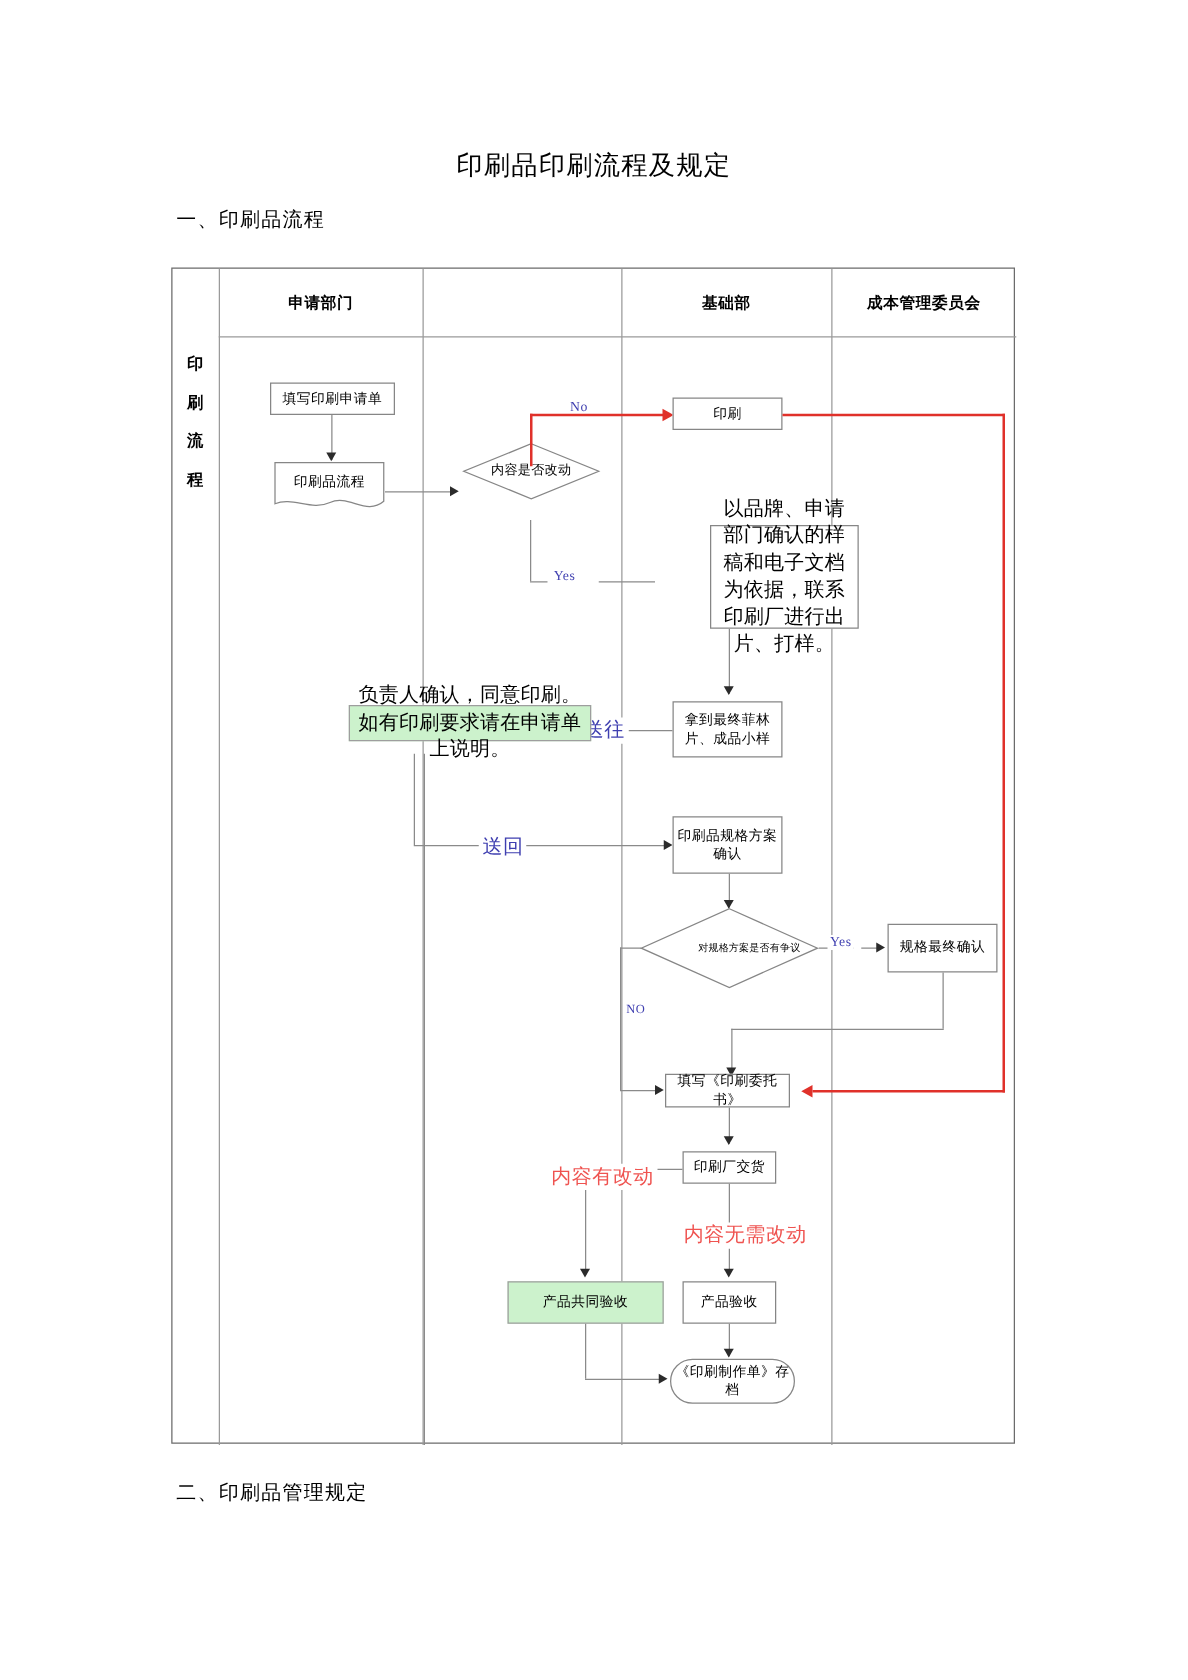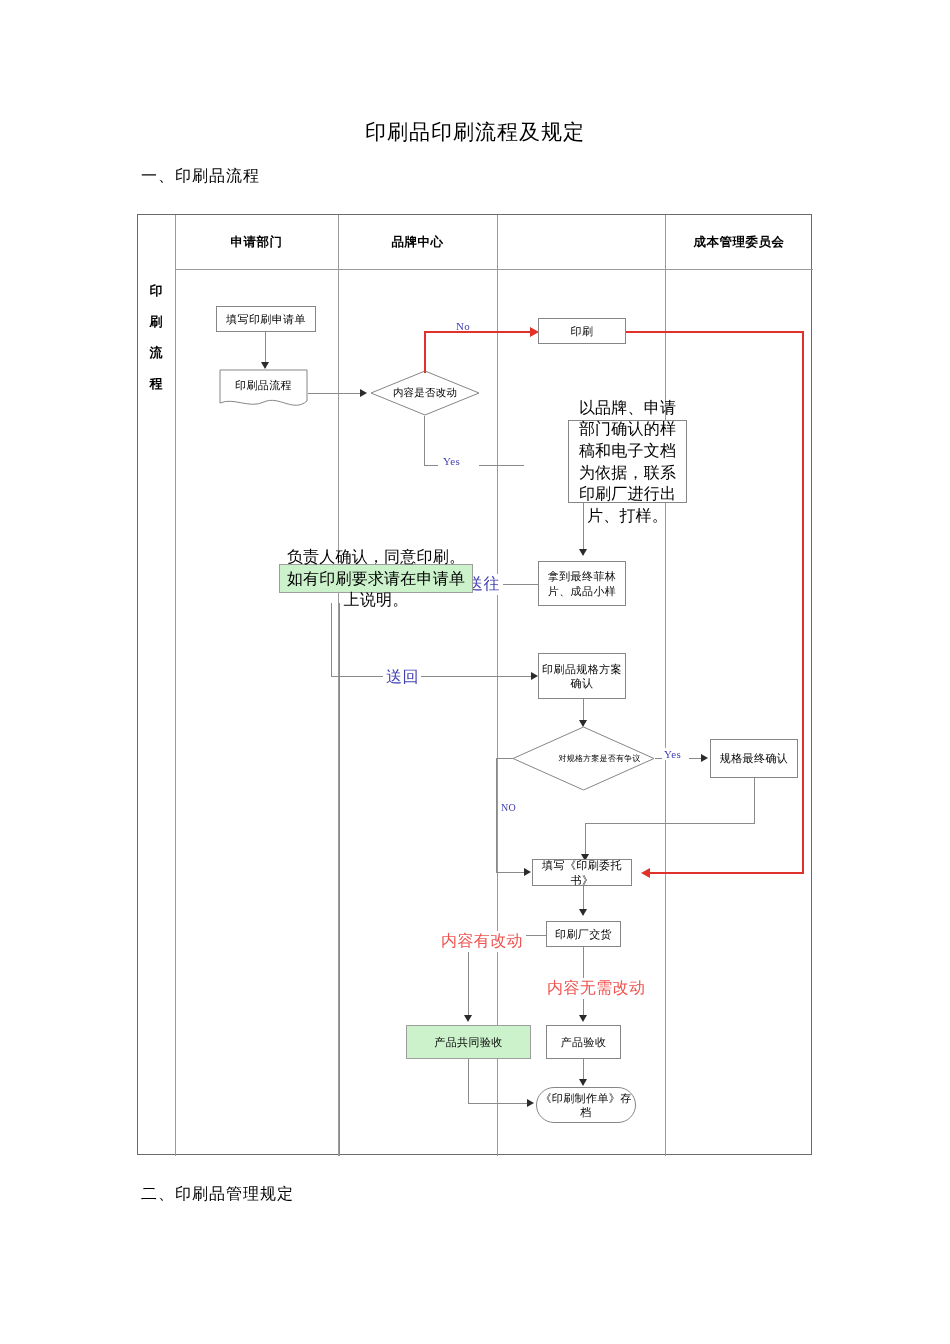--- a/index.html
+++ b/index.html
@@ -108,21 +108,21 @@
 
   <div class="tbl">
 
     <div class="col-sep" style="left:37px;"></div>
     <div class="col-sep" style="left:200px;"></div>
     <div class="col-sep" style="left:359px;"></div>
     <div class="col-sep" style="left:527px;"></div>
     <div class="hdr-rule"></div>
 
     <div class="col-head" style="left:37px;width:163px;">申请部门</div>
-    <div class="col-head" style="left:200px;width:159px;">品牌中心</div>
+    <div class="col-head" style="left:359px;width:168px;">基础部</div>
     <div class="col-head" style="left:527px;width:148px;">成本管理委员会</div>
 
     <div class="row-label">
       <span>印</span>
       <span>刷</span>
       <span>流</span>
       <span>程</span>
     </div>
 
     <div class="fl box" style="left:78px;top:91px;width:100px;height:26px;">填写印刷申请单</div>
@@ -133,21 +133,21 @@
     <div class="docshape" style="left:81px;top:154px;width:89px;height:42px;">
       <svg width="89" height="42" viewBox="0 0 89 42">
         <path d="M1 1 H88 V32 C74 44, 60 26, 45 33 C30 40, 15 28, 1 34 Z" fill="#ffffff" stroke="#868686" stroke-width="1"></path>
       </svg>
       <div class="dl">印刷品流程</div>
     </div>
 
     <div class="ln h" style="left:170px;top:178px;width:53px;"></div>
     <div class="arw right" style="left:222px;top:174px;"></div>
 
-    <div class="diamond-wrap" style="left:232px;top:155px;width:110px;height:46px;">
+    <div class="diamond-wrap" style="left:232px;top:139px;width:110px;height:46px;">
       <svg width="110" height="46" viewBox="0 0 110 46">
         <polygon points="55,1 109,23 55,45 1,23" fill="#ffffff" stroke="#868686" stroke-width="1"></polygon>
       </svg>
       <div class="diamond-label" style="font-size:10.5px;">内容是否改动</div>
     </div>
 
     <div class="ln red v" style="left:286px;top:116px;height:42px;"></div>
     <div class="ln red h" style="left:286px;top:116px;width:112px;"></div>
     <div class="arw redright" style="left:392px;top:112px;"></div>
     <div class="lbl blue" style="left:318px;top:105px;">No</div>

